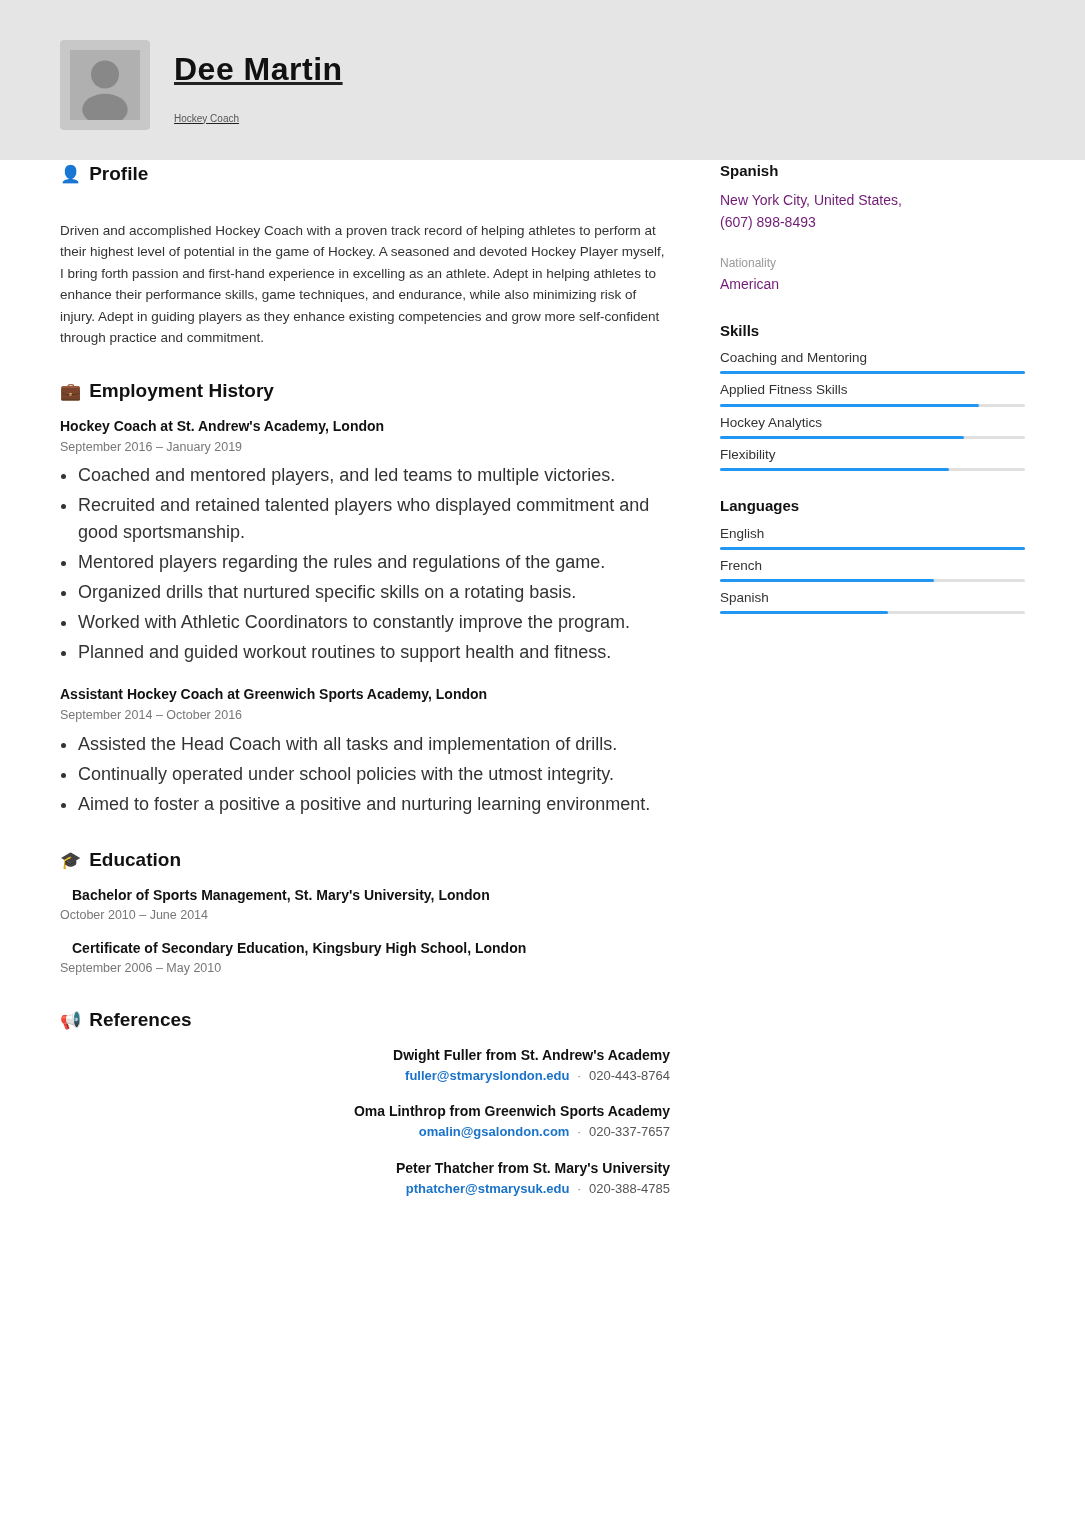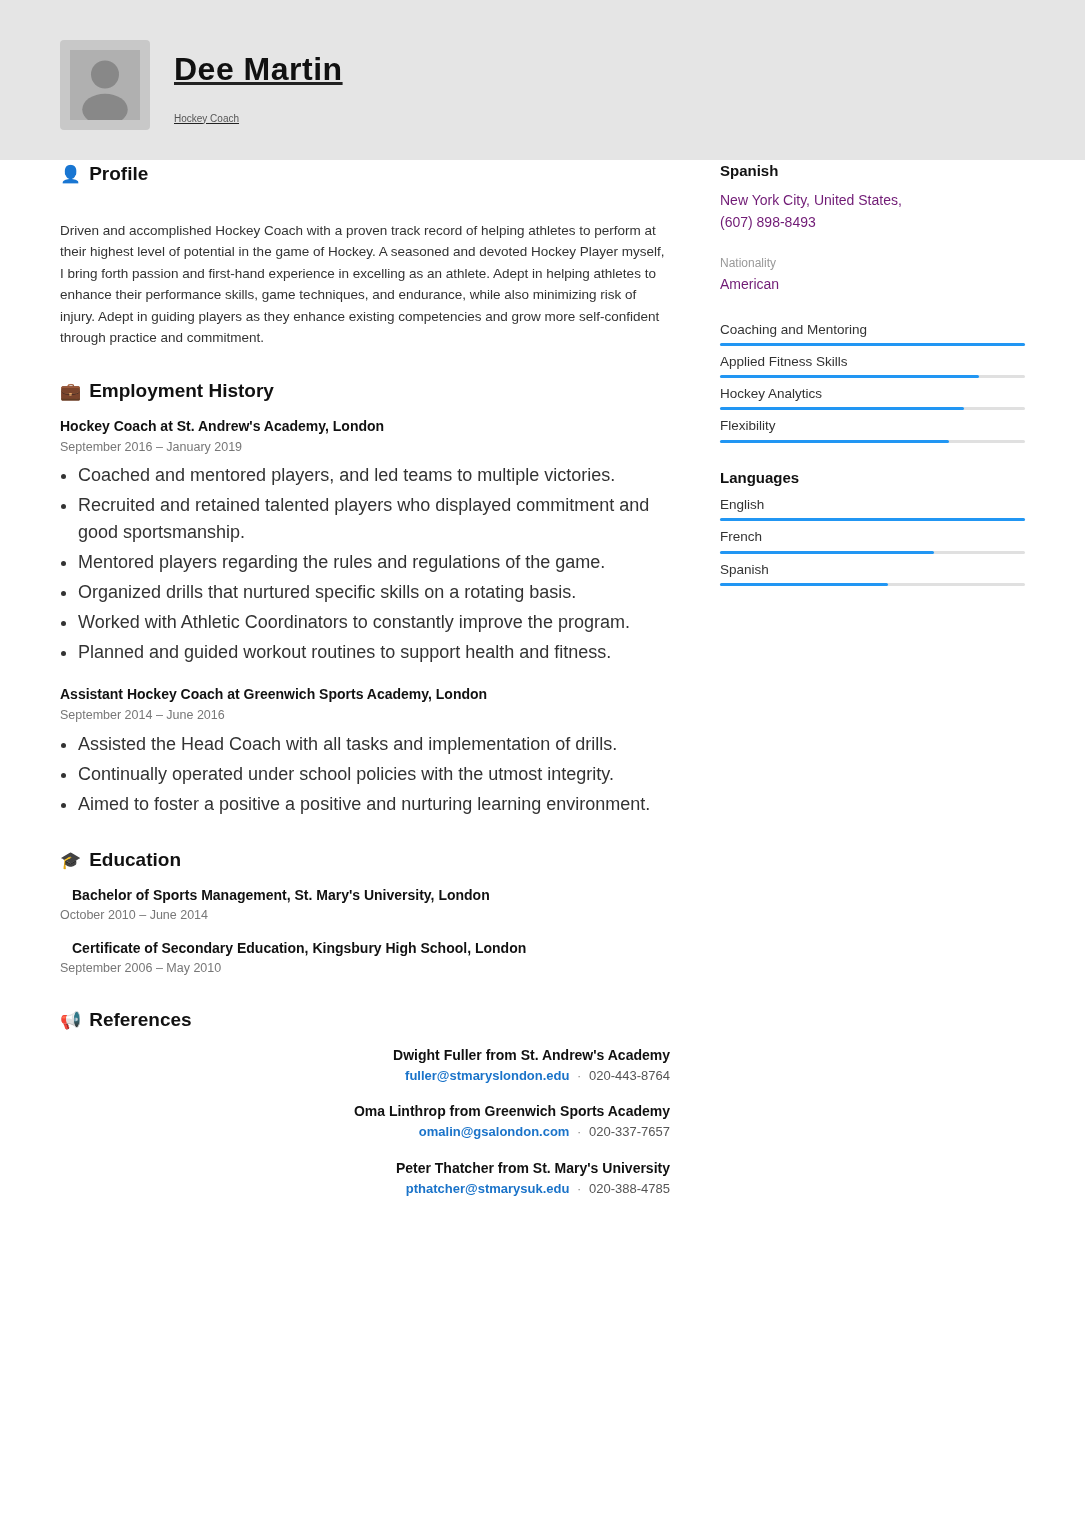--- a/index.html
+++ b/index.html
@@ -252,21 +252,21 @@
             <li>Coached and mentored players, and led teams to multiple victories.</li>
             <li>Recruited and retained talented players who displayed commitment and good sportsmanship.</li>
             <li>Mentored players regarding the rules and regulations of the game.</li>
             <li>Organized drills that nurtured specific skills on a rotating basis.</li>
             <li>Worked with Athletic Coordinators to constantly improve the program.</li>
             <li>Planned and guided workout routines to support health and fitness.</li>
           </ul>
         </div>
         <div class="job">
           <div class="job-title-text">Assistant Hockey Coach at Greenwich Sports Academy, London</div>
-          <div class="job-dates">September 2014 – June 2016</div>
+          <div class="job-dates">September 2014 – October 2016</div>
           <ul>
             <li>Assisted the Head Coach with all tasks and implementation of drills.</li>
             <li>Continually operated under school policies with the utmost integrity.</li>
             <li>Aimed to foster a positive a positive and nurturing learning environment.</li>
           </ul>
         </div>
       </div>
 
       <div class="section">
         <div class="section-title">
@@ -321,20 +321,21 @@
       <div class="side-section">
         <div class="side-title">Spanish</div>
         <div class="side-text">New York City, United States,</div>
         <div class="side-text">(607) 898-8493</div>
         <br>
         <div class="side-label">Nationality</div>
         <div class="side-text">American</div>
       </div>
 
       <div class="side-section">
+        <div class="side-title">Skills</div>
         <div class="skill-item">
           <div class="skill-name">Coaching and Mentoring</div>
           <div class="skill-bar-bg">
             <div class="skill-bar-fill" style="width:100%"></div>
           </div>
         </div>
         <div class="skill-item">
           <div class="skill-name">Applied Fitness Skills</div>
           <div class="skill-bar-bg">
             <div class="skill-bar-fill" style="width:85%"></div>

